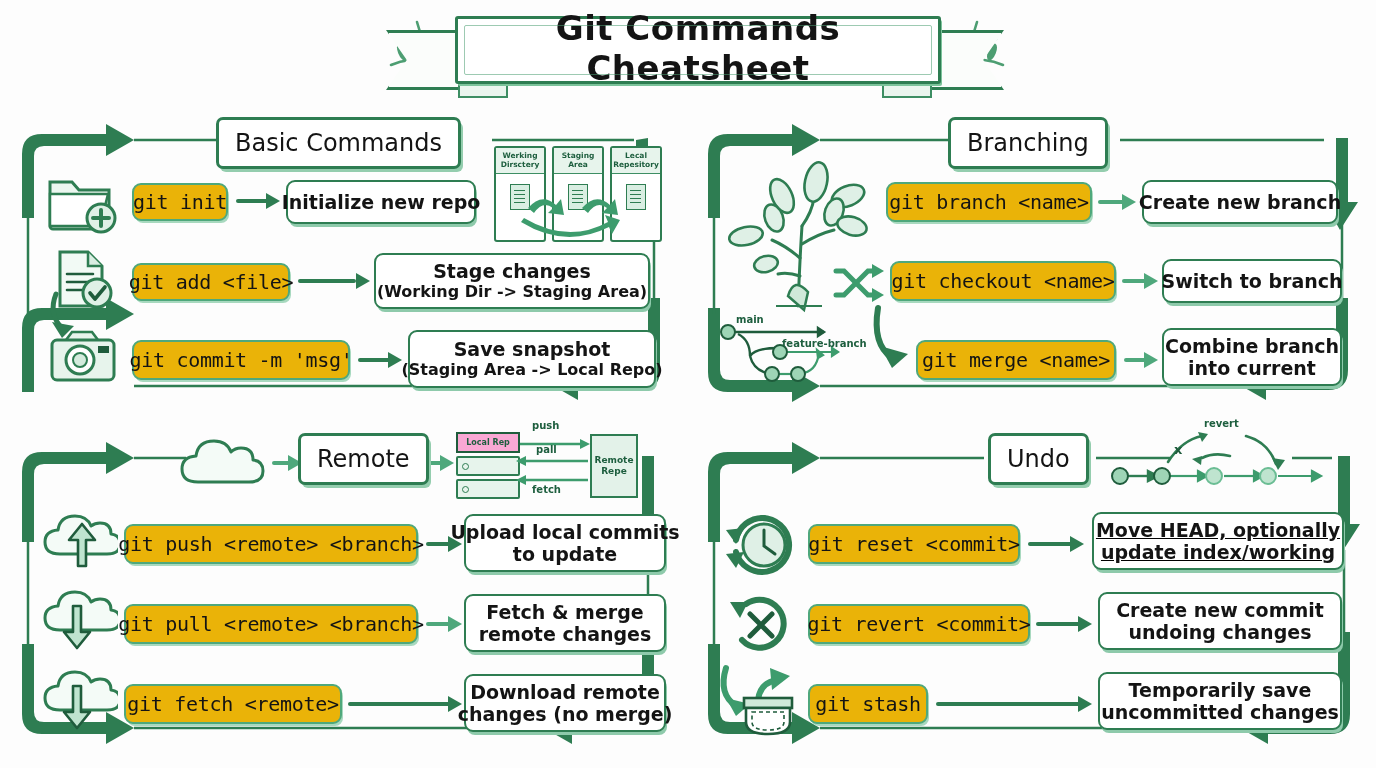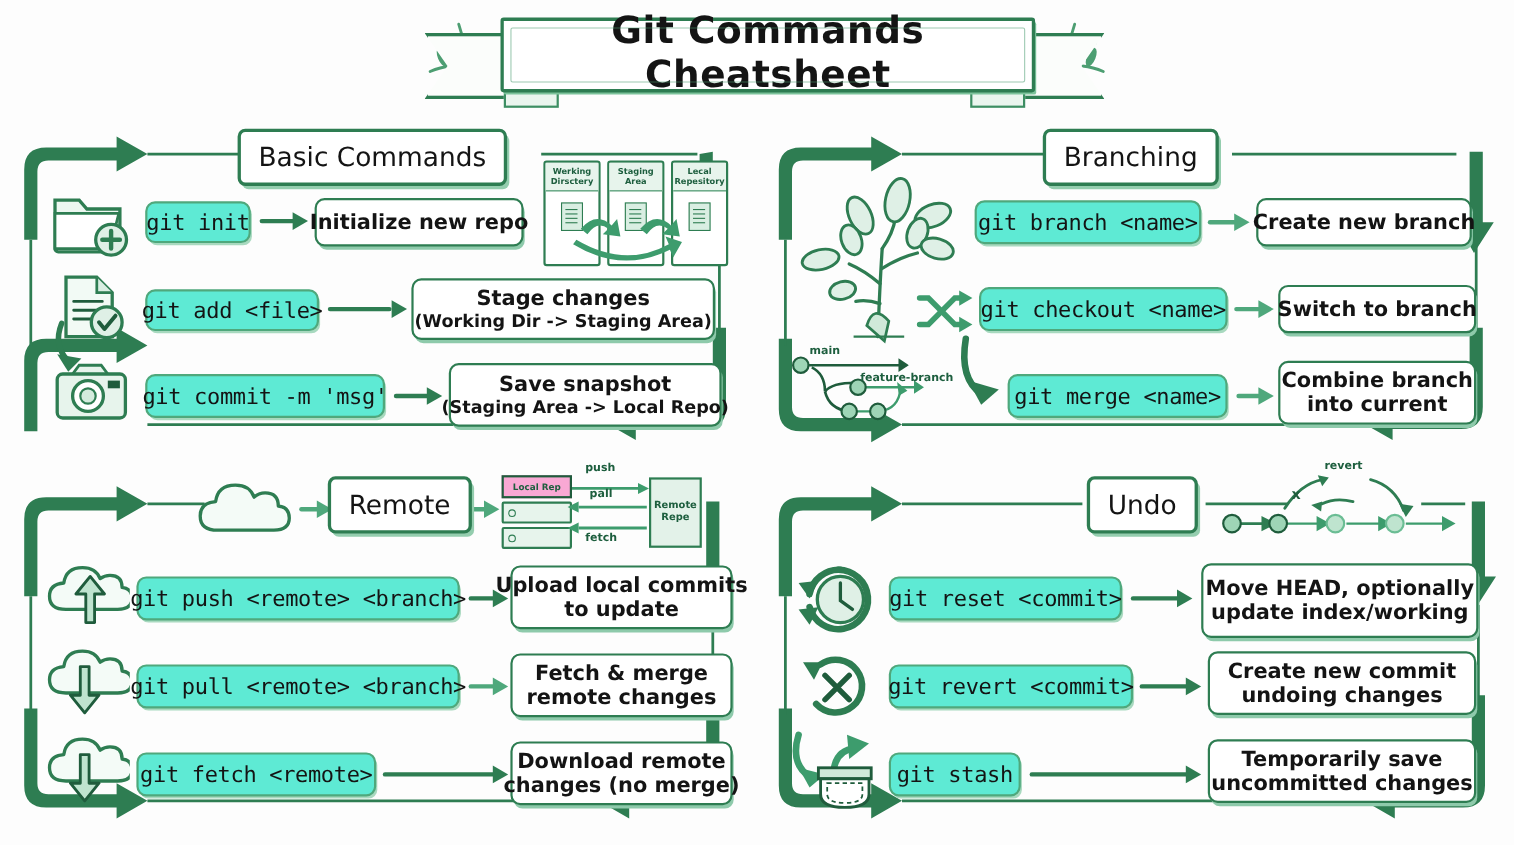--- a/index.html
+++ b/index.html
@@ -43,21 +43,21 @@
 
   
   .sec-head{
     position:absolute;height:46px;background:#fff;
     border:3px solid #2e7d52;border-radius:7px;
     display:flex;align-items:center;justify-content:center;
     box-shadow:3px 4px 0 -1px #94cdae;z-index:5;
   }
   .sec-head span{font-size:24px;font-weight:normal;color:#141414;padding:0 16px;white-space:nowrap;}
   .cmd{
-    border:2.5px solid #4fa87c;border-radius:9px;background:#5eead4;
+    border:2.5px solid #4fa87c;border-radius:9px;background:#eab308;
     display:flex;align-items:center;justify-content:center;
     box-shadow:2px 3px 0 -1px #a8d9bf;
     padding:6px 13px;box-sizing:border-box;
   }
   .cmd span{
     font-family:"DejaVu Sans Mono", monospace;
     font-size:20px;color:#141414;white-space:nowrap;letter-spacing:-.3px;
   }
   .desc{
     border:2.5px solid #2e7d52;border-radius:9px;background:#fff;
@@ -569,21 +569,21 @@
         <path d="M42 20 v16 l11 8" stroke="#1f5c3c" stroke-width="3" fill="none" stroke-linecap="round"></path>
       </svg>
     </div>
     <div class="cmd" style="position:absolute;left:108px;top:92px;width:212px;height:40px;">
       <span>git reset &lt;commit&gt;</span>
     </div>
     <div class="arrow" style="position:absolute;left:328px;top:105px;width:56px;">
       <div class="shaft" style="width:44px"></div>
         <div class="head"></div>
     </div>
-    <div class="desc" style="position:absolute;left:392px;top:80px;width:252px;height:68px;">
+    <div class="desc" style="position:absolute;left:392px;top:80px;width:252px;height:58px;text-decoration:underline;">
       <span>Move HEAD, optionally</span>
       <span>update index/working</span>
     </div>
 
     <div class="icon-cell" style="left:22px;top:156px;width:76px;height:70px;">
       <svg width="76" height="70" viewBox="0 0 76 70">
         <path d="M24 16 a24 24 0 1 1 -4 36" fill="none" stroke="#2e7d52" stroke-width="6" stroke-linecap="round"></path>
         <path d="M8 14 l18 0 -8 16 Z" fill="#2e7d52"></path>
         <path d="M28 26 l22 22 M50 26 l-22 22" stroke="#1f5c3c" stroke-width="5" stroke-linecap="round"></path>
       </svg>

